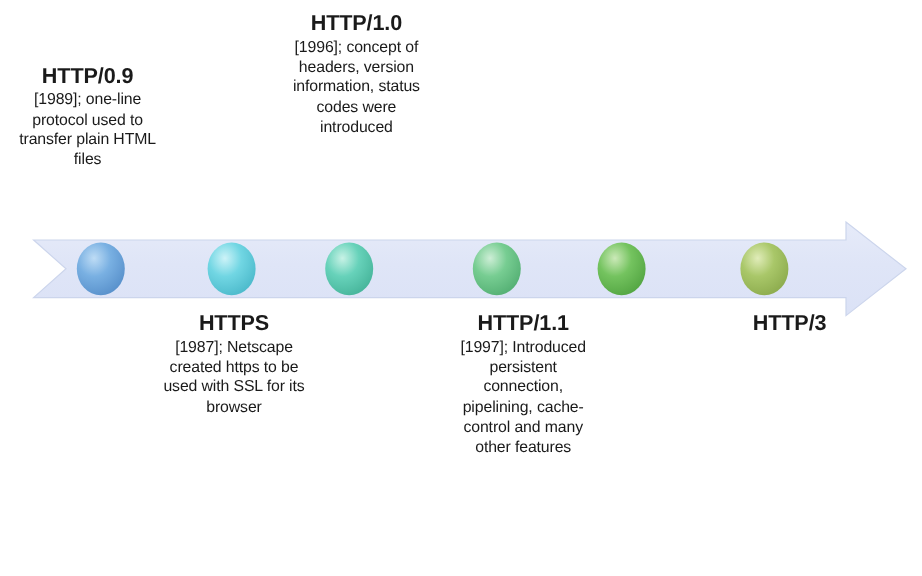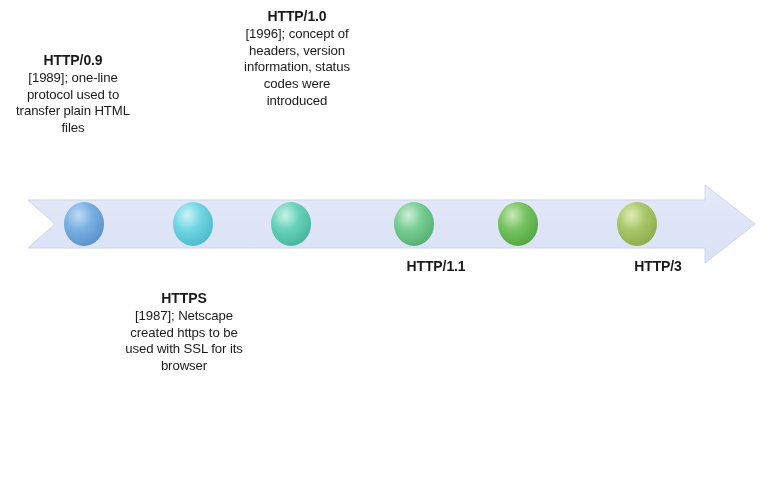--- a/index.html
+++ b/index.html
@@ -34,30 +34,30 @@
     position: absolute;
     text-align: center;
     color: #1a1a1a;
     font-size: 13.2px;
     line-height: 1.27;
     letter-spacing: -0.1px;
   }
   .label .hdr {
     font-weight: bold;
     display: block;
-    font-size: 14px;
+    font-size: 18px;
     margin-bottom: 0px;
   }
   .label .body {
     display: block;
     white-space: pre-line;
   }
 
   .lbl-0  { left: 14px;  top: 52px;  width: 118px; }
-  .lbl-1  { left: 122px; top: 258px; width: 124px; margin-top: 32px; }
+  .lbl-1  { left: 133px; top: 258px; width: 124px; }
   .lbl-2  { left: 236px; top: 8px;   width: 122px; }
   .lbl-3  { left: 374px; top: 258px; width: 124px; }
   .lbl-4  { left: 467px; top: 32px;  width: 122px; }
   .lbl-5  { left: 580px; top: 258px; width: 116px; margin-left: 20px; }
 </style>
 </head>
 <body>
 
 <div id="diagram">
 
@@ -131,20 +131,21 @@
     <span class="body">[1987]; Netscape created https to be used with SSL for its browser</span>
   </div>
 
   <div class="label lbl-2">
     <span class="hdr">HTTP/1.0</span>
     <span class="body">[1996]; concept of headers, version information, status codes were introduced</span>
   </div>
 
   <div class="label lbl-3">
     <span class="hdr">HTTP/1.1</span>
+    <span class="body">[1997]; Introduced persistent connection, pipelining, cache-control and many other features</span>
   </div>
 
 
   <div class="label lbl-5">
     <span class="hdr">HTTP/3</span>
   </div>
 
 </div>
 
 </body></html>

